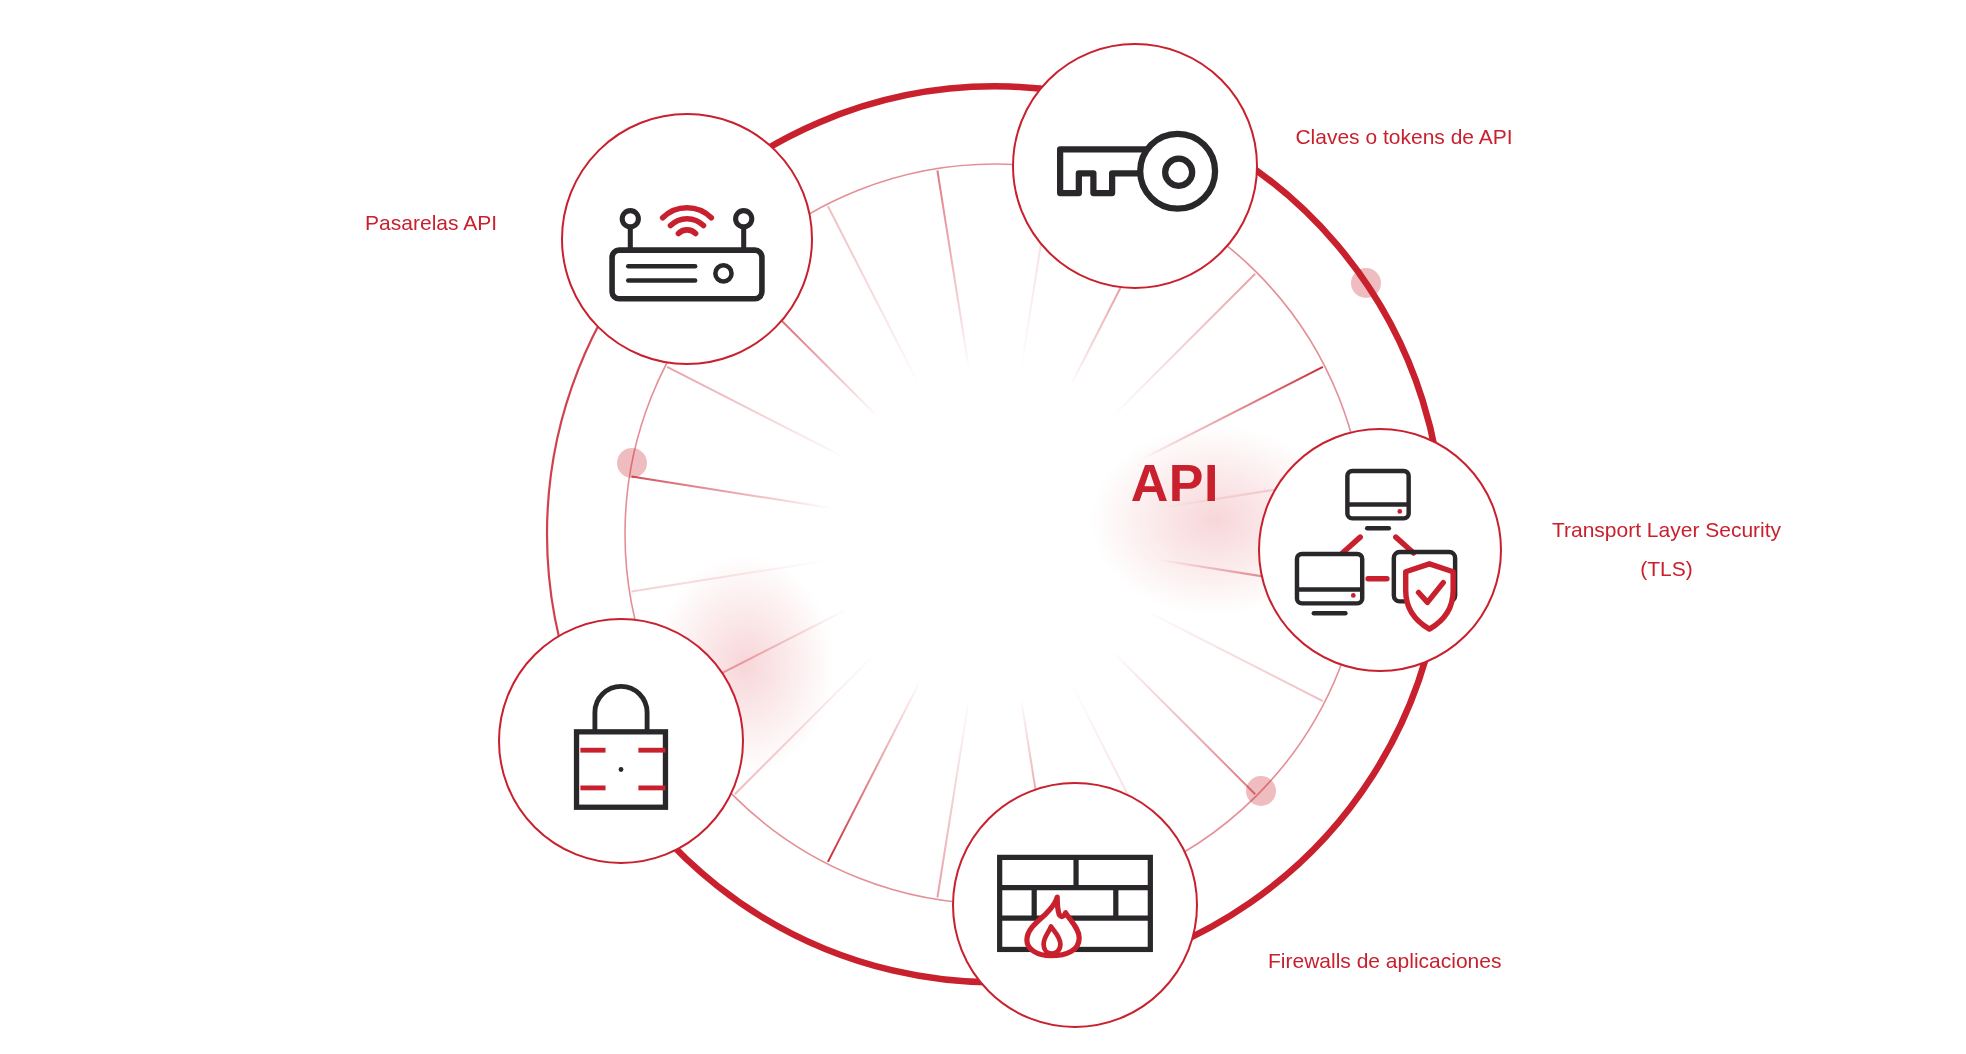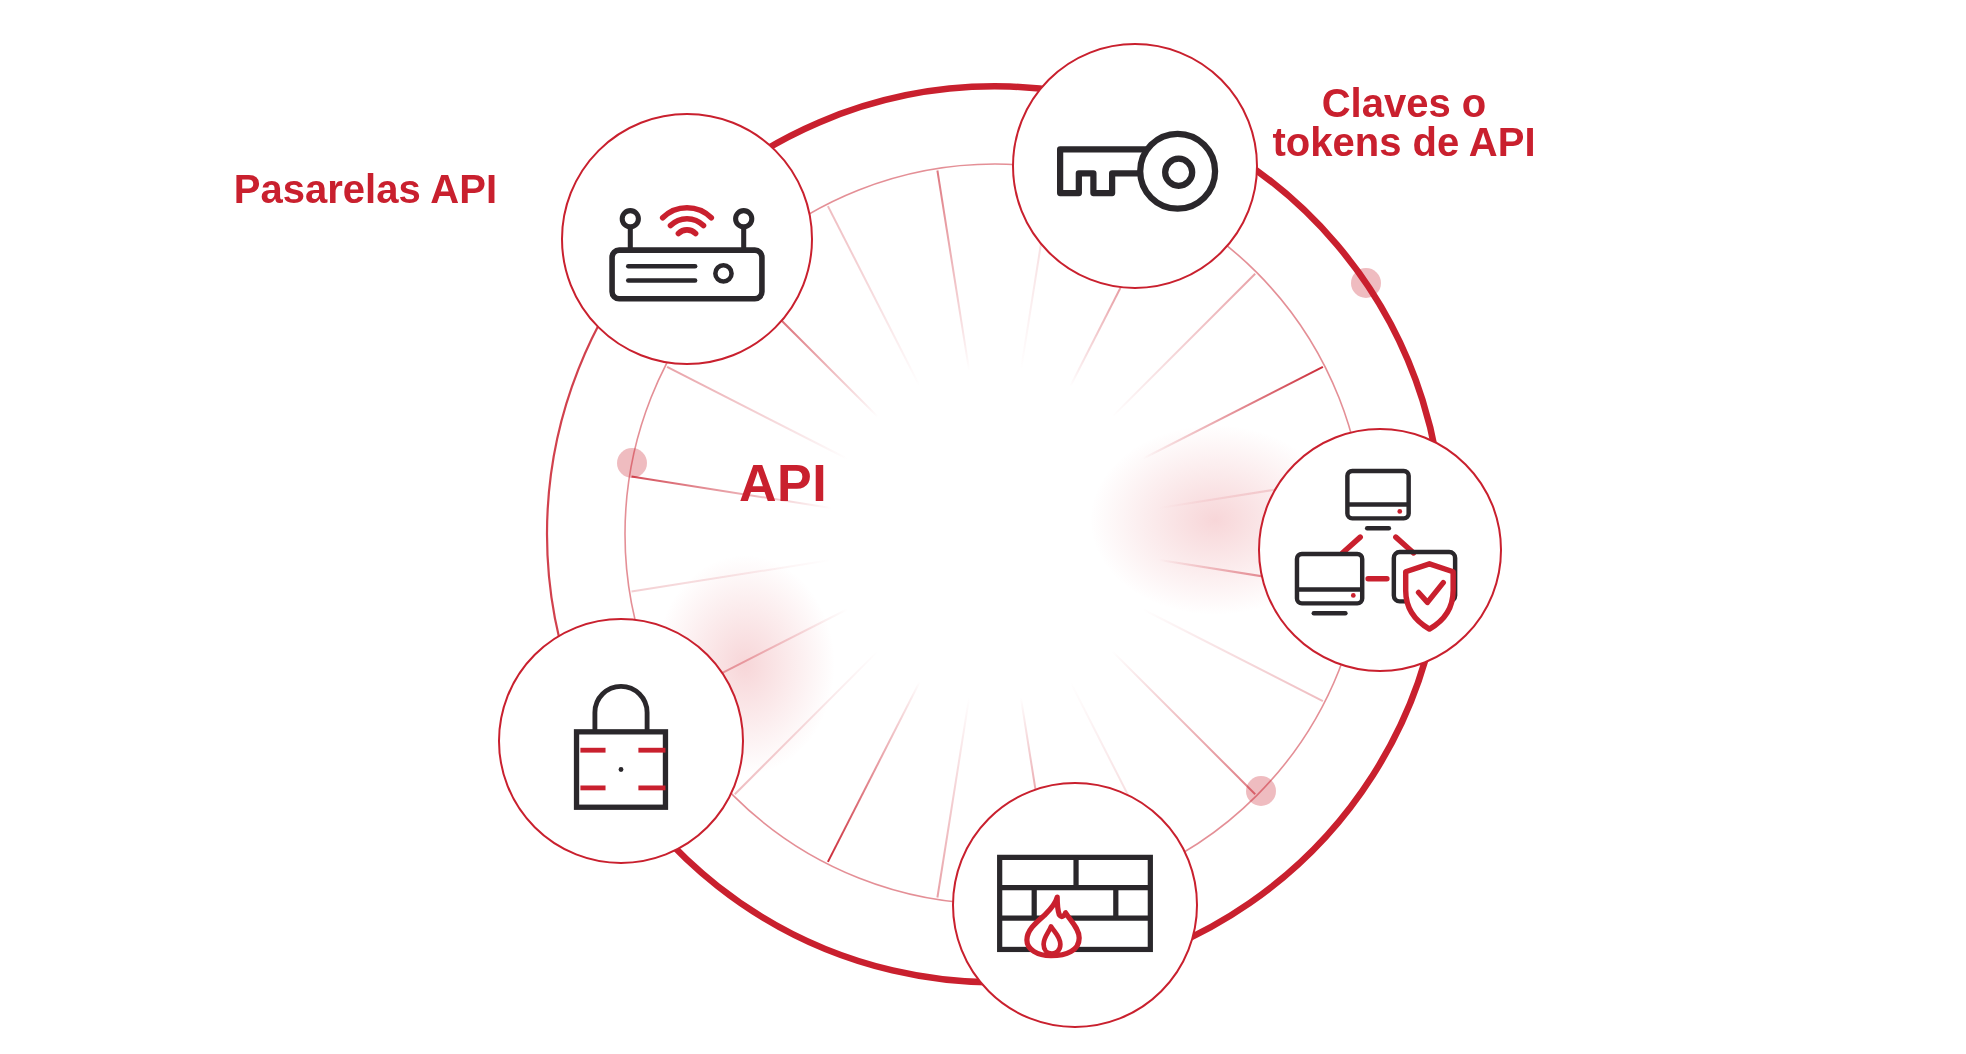--- a/index.html
+++ b/index.html
@@ -14,28 +14,28 @@
     position:relative;width:1966px;height:1054px;overflow:hidden;background:#fff;
   }
   .bg-svg{position:absolute;left:0;top:0;}
   .node{
     position:absolute;border-radius:50%;background:#fff;
     border:2.5px solid var(--red);
     display:flex;align-items:center;justify-content:center;
   }
   .node svg{display:block;}
   .label{
-    position:absolute;color:var(--red);font-weight:700;
-    font-size:40px;line-height:39px;white-space:nowrap;
+    position:absolute;color:var(--red);font-weight:400;
+    font-size:21px;line-height:39px;white-space:nowrap;margin-top:33px;
   }
   .label.wrap{white-space:normal;text-align:center;}
   .center-title{
-    position:absolute;left:739px;top:443px;width:500px;
+    position:absolute;left:719px;top:443px;width:500px;
     color:var(--red);font-weight:700;font-size:52px;line-height:80px;
-    text-align:left;letter-spacing:0.5px;
+    text-align:right;letter-spacing:0.5px;
   }
   .stroke-dark{stroke:var(--dark);fill:none;}
   .stroke-red{stroke:var(--red);fill:none;}
   .fill-red{fill:var(--red);}
   .fill-dark{fill:var(--dark);}
 </style>
 </head>
 <body>
 
 <div class="canvas">
@@ -161,20 +161,22 @@
       <line class="stroke-red" stroke-width="5" x1="18" y1="123" x2="44" y2="123"></line>
       <line class="stroke-red" stroke-width="5" x1="78" y1="123" x2="106" y2="123"></line>
       <circle class="fill-dark" cx="60" cy="104" r="2.5"></circle>
     </svg>
   </div>
 
   <div class="label" style="right:1469px;top:170px;text-align:center;">Pasarelas API</div>
 
   <div class="label wrap" style="left:1254px;top:84px;width:300px;">Claves o tokens de API</div>
 
+  <div class="label wrap" style="left:1524px;top:477px;width:285px;">Transport Layer Security (TLS)</div>
 
+  <div class="label" style="left:1268px;top:908px;">Firewalls de aplicaciones</div>
 
 
   <div class="center-title">
     <div>API</div>
   </div>
 
 </div>
 
 </body></html>

